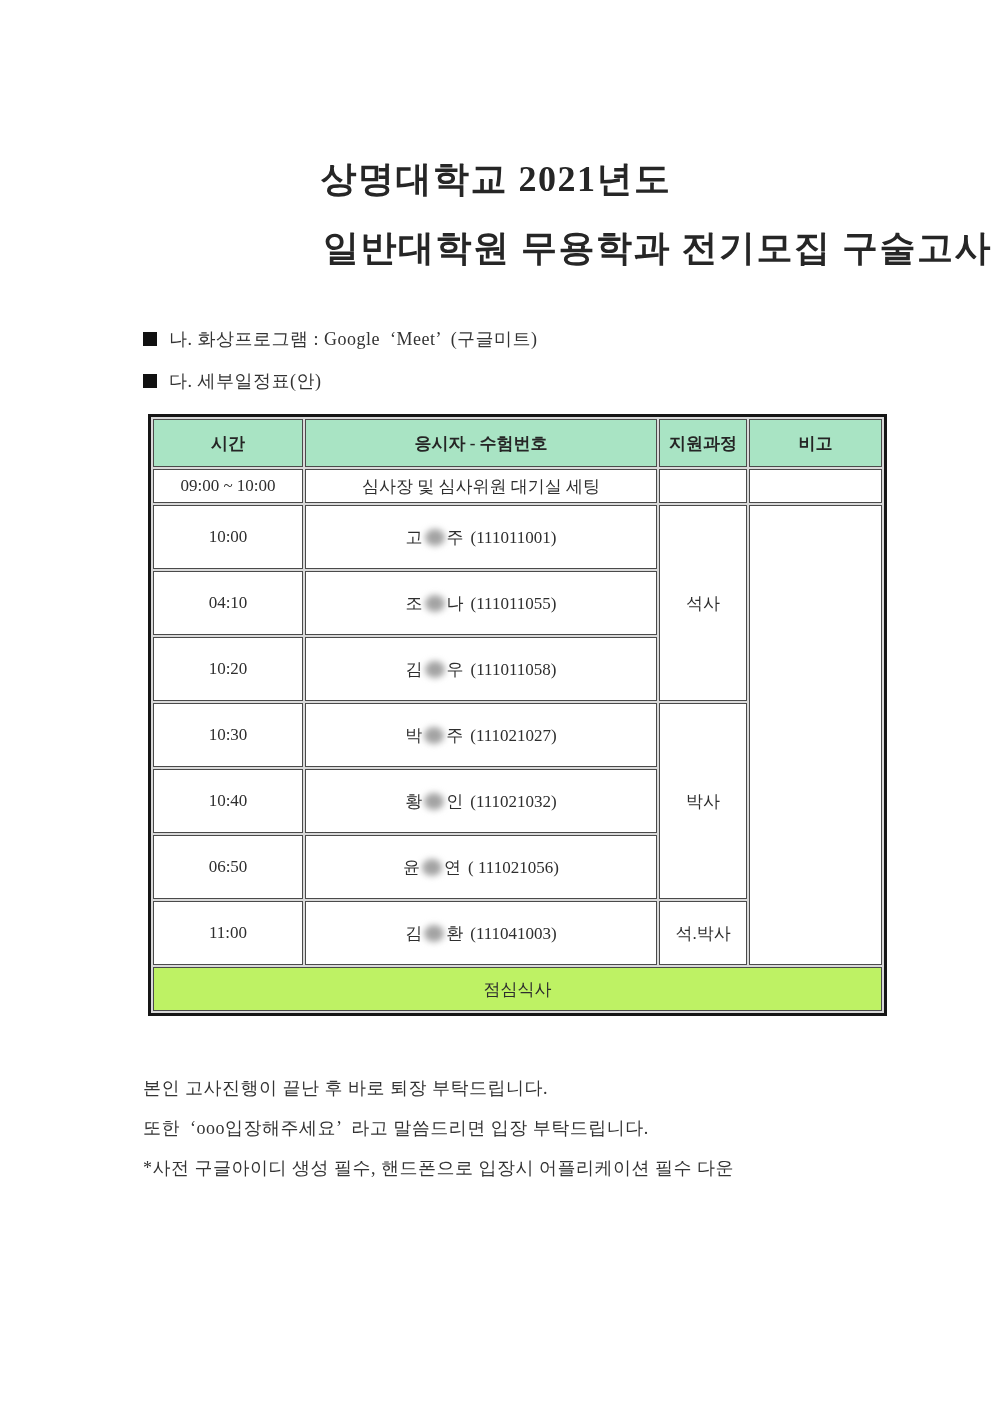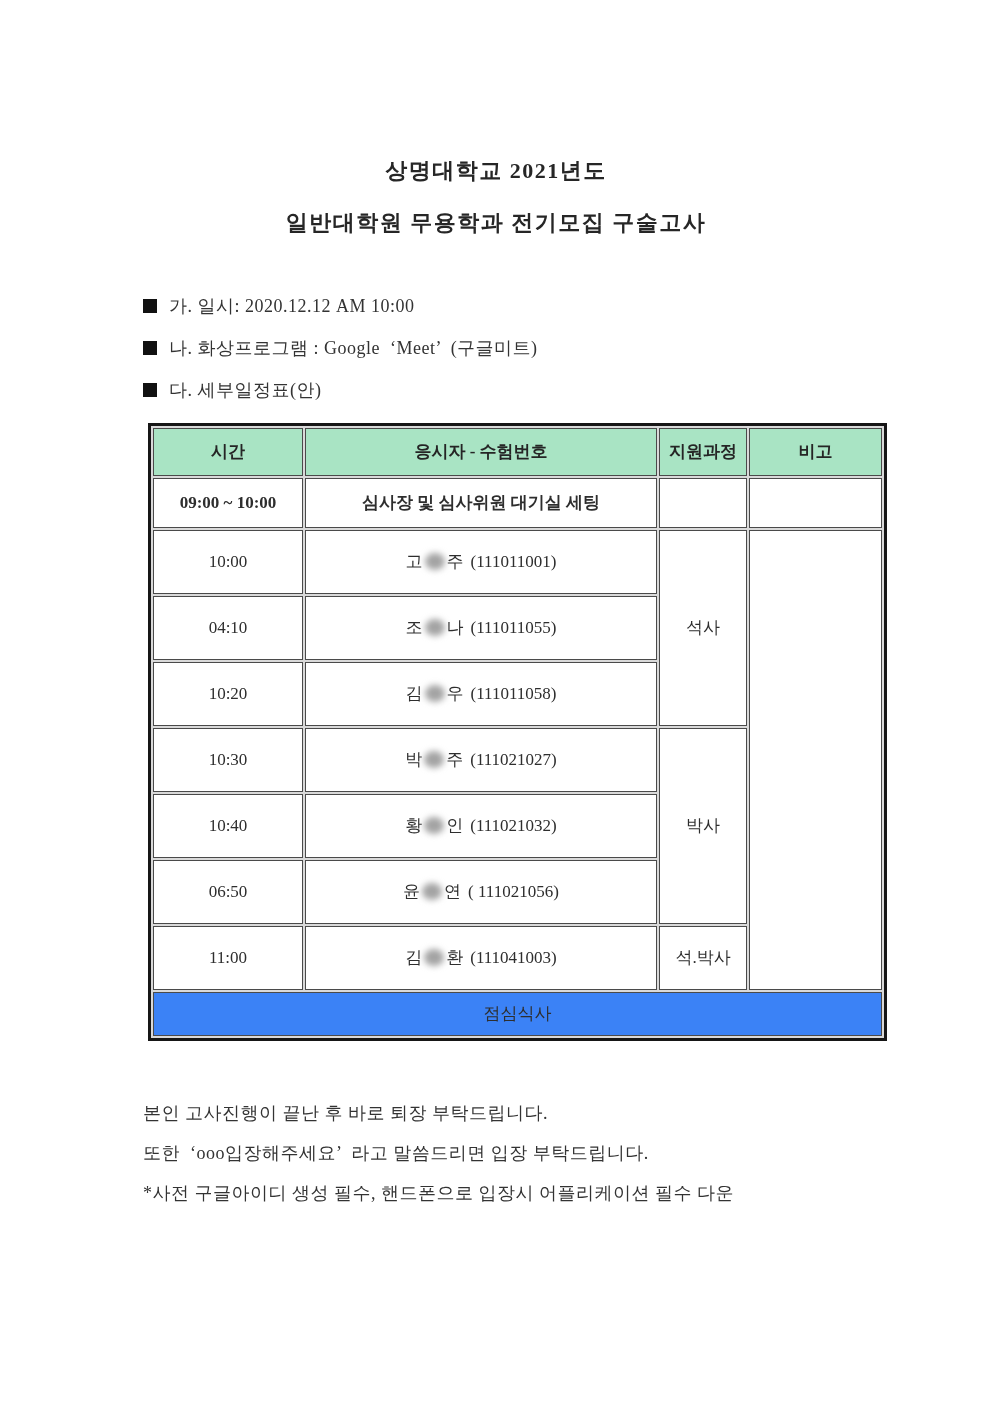--- a/index.html
+++ b/index.html
@@ -9,27 +9,27 @@
     width:992px; height:1403px;
     margin:0 auto;
     background:#ffffff;
     font-family:"Liberation Serif","DejaVu Serif",serif;
     color:#2e2e2e;
     overflow:hidden;
   }
   
   .titles { padding-top:158px; text-align:center; }
   .title-line {
-    font-size:22px;
+    font-size:36px;
     font-weight:bold;
     letter-spacing:1.5px;
     color:#262626;
     line-height:1.2;
   }
-  .title-line + .title-line { margin-top:26px; }
+  .title-line + .title-line { margin-top:26px;text-align:right; }
 
   
   .info-list { margin:48px 0 0 143px; }
   .info-line {
     display:flex; align-items:center;
     height:42px;
     font-size:18px;
     color:#333333;
     letter-spacing:0.5px;
     white-space:pre;
@@ -66,24 +66,24 @@
     padding:2px 4px;
     overflow:hidden;
   }
   tr.head-row td {
     background:#a9e4c4;
     font-weight:bold;
     height:48px;
     font-size:17px;
     color:#252525;
   }
-  tr.setup-row td { height:50px;font-weight:bold; }
+  tr.setup-row td { height:34px; }
   tr.slot-row  td { height:64px; }
   tr.lunch-row td {
-    background:#3b82f6;
+    background:#bef264;
     height:44px;
     font-size:17px;
   }
   .redact {
     display:inline-block;
     width:20px; height:17px;
     background:#a3a3a3;
     border-radius:50%;
     filter:blur(3px);
     vertical-align:-3px;
@@ -107,23 +107,20 @@
 <body>
 
 <div class="page">
 
   <div class="titles">
     <div class="title-line">상명대학교 2021년도</div>
     <div class="title-line">일반대학원 무용학과 전기모집 구술고사</div>
   </div>
 
   <div class="info-list">
-    <div class="info-line">
-      <span class="bullet-sq"></span><span>가. 일시: 2020.12.12 AM 10:00</span>
-    </div>
     <div class="info-line">
       <span class="bullet-sq"></span><span>나. 화상프로그램 : Google  ‘Meet’  (구글미트)</span>
     </div>
     <div class="info-line">
       <span class="bullet-sq"></span><span>다. 세부일정표(안)</span>
     </div>
   </div>
 
   <div class="table-wrap">
     <table class="schedule">

